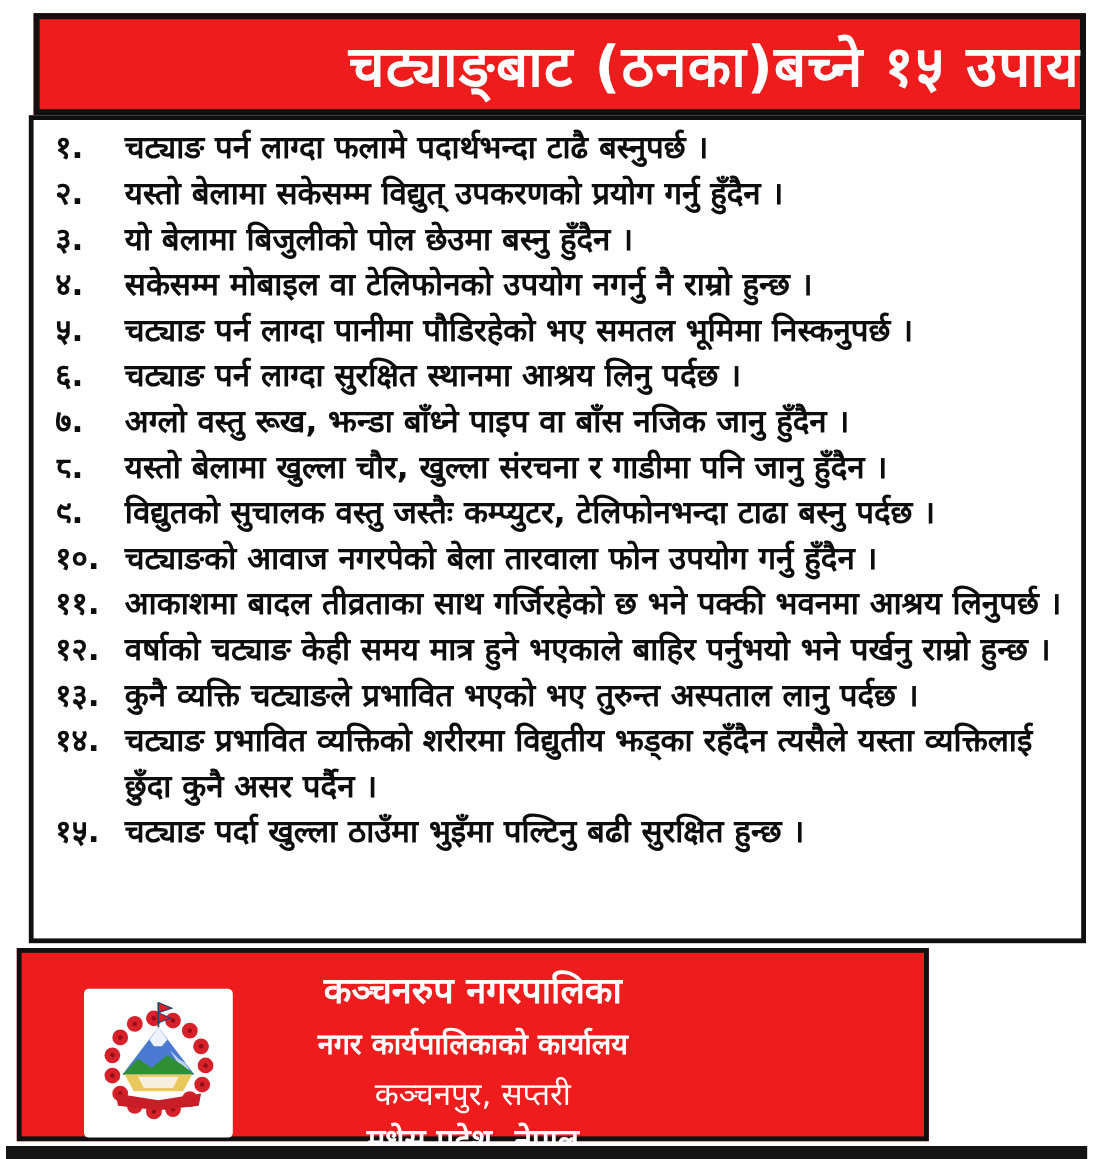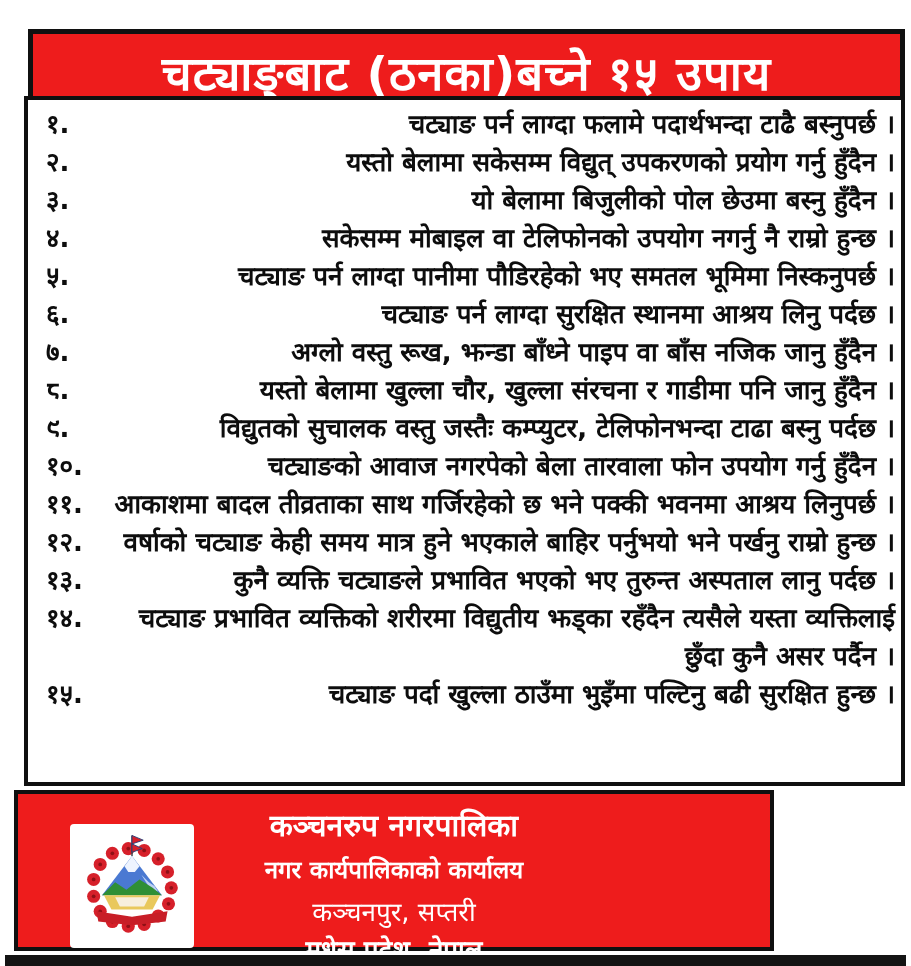--- a/index.html
+++ b/index.html
@@ -4,42 +4,42 @@
 <style>
   * { margin:0; padding:0; box-sizing:border-box; }
   html,body { background:#e9e9e9; }
   body { font-family:"DejaVu Sans","Liberation Sans",sans-serif; }
   .page {
     position:relative; width:911px; height:966px;
     background:#ffffff; overflow:hidden; margin:0 auto;
   }
   
   .banner {
-    position:absolute; left:28px; top:29px; width:877px; height:85px;
+    position:absolute; left:28px; top:11px; width:877px; height:85px;
     background:var(--red); border:5px solid #101010;
-    display:flex; align-items:center; justify-content:center;
+    display:flex; align-items:center; justify-content:flex-end;
   }
   .banner .title {
     color:#ffffff; font-size:47px; font-weight:800;
     letter-spacing:1px; white-space:nowrap;
   }
   
   .list-box {
     position:absolute; left:24px; top:96px; width:881px; height:690px;
     background:#ffffff; border:4px solid #101010;
     padding:5px 4px 0 2px;
   }
   .tip-row { display:flex; align-items:flex-start; }
   .tip-num {
     flex:0 0 74px; padding-left:16px;
     font-size:26px; font-weight:700; line-height:38px; color:#0d0d0d;
   }
   .tip-text {
     flex:1; padding-right:2px;
-    font-size:26px; font-weight:700; line-height:38px; color:#0d0d0d;text-align:right;
+    font-size:26px; font-weight:700; line-height:38px; color:#0d0d0d;
   }
   
   .footer {
     position:absolute; left:14px; top:790px; width:760px; height:161px;
     background:var(--red); border:4px solid #101010;
   }
   .logo-box {
     position:absolute; left:52px; top:30px; width:124px; height:124px;
     background:#ffffff; border-radius:4px;
     display:flex; align-items:center; justify-content:center;

